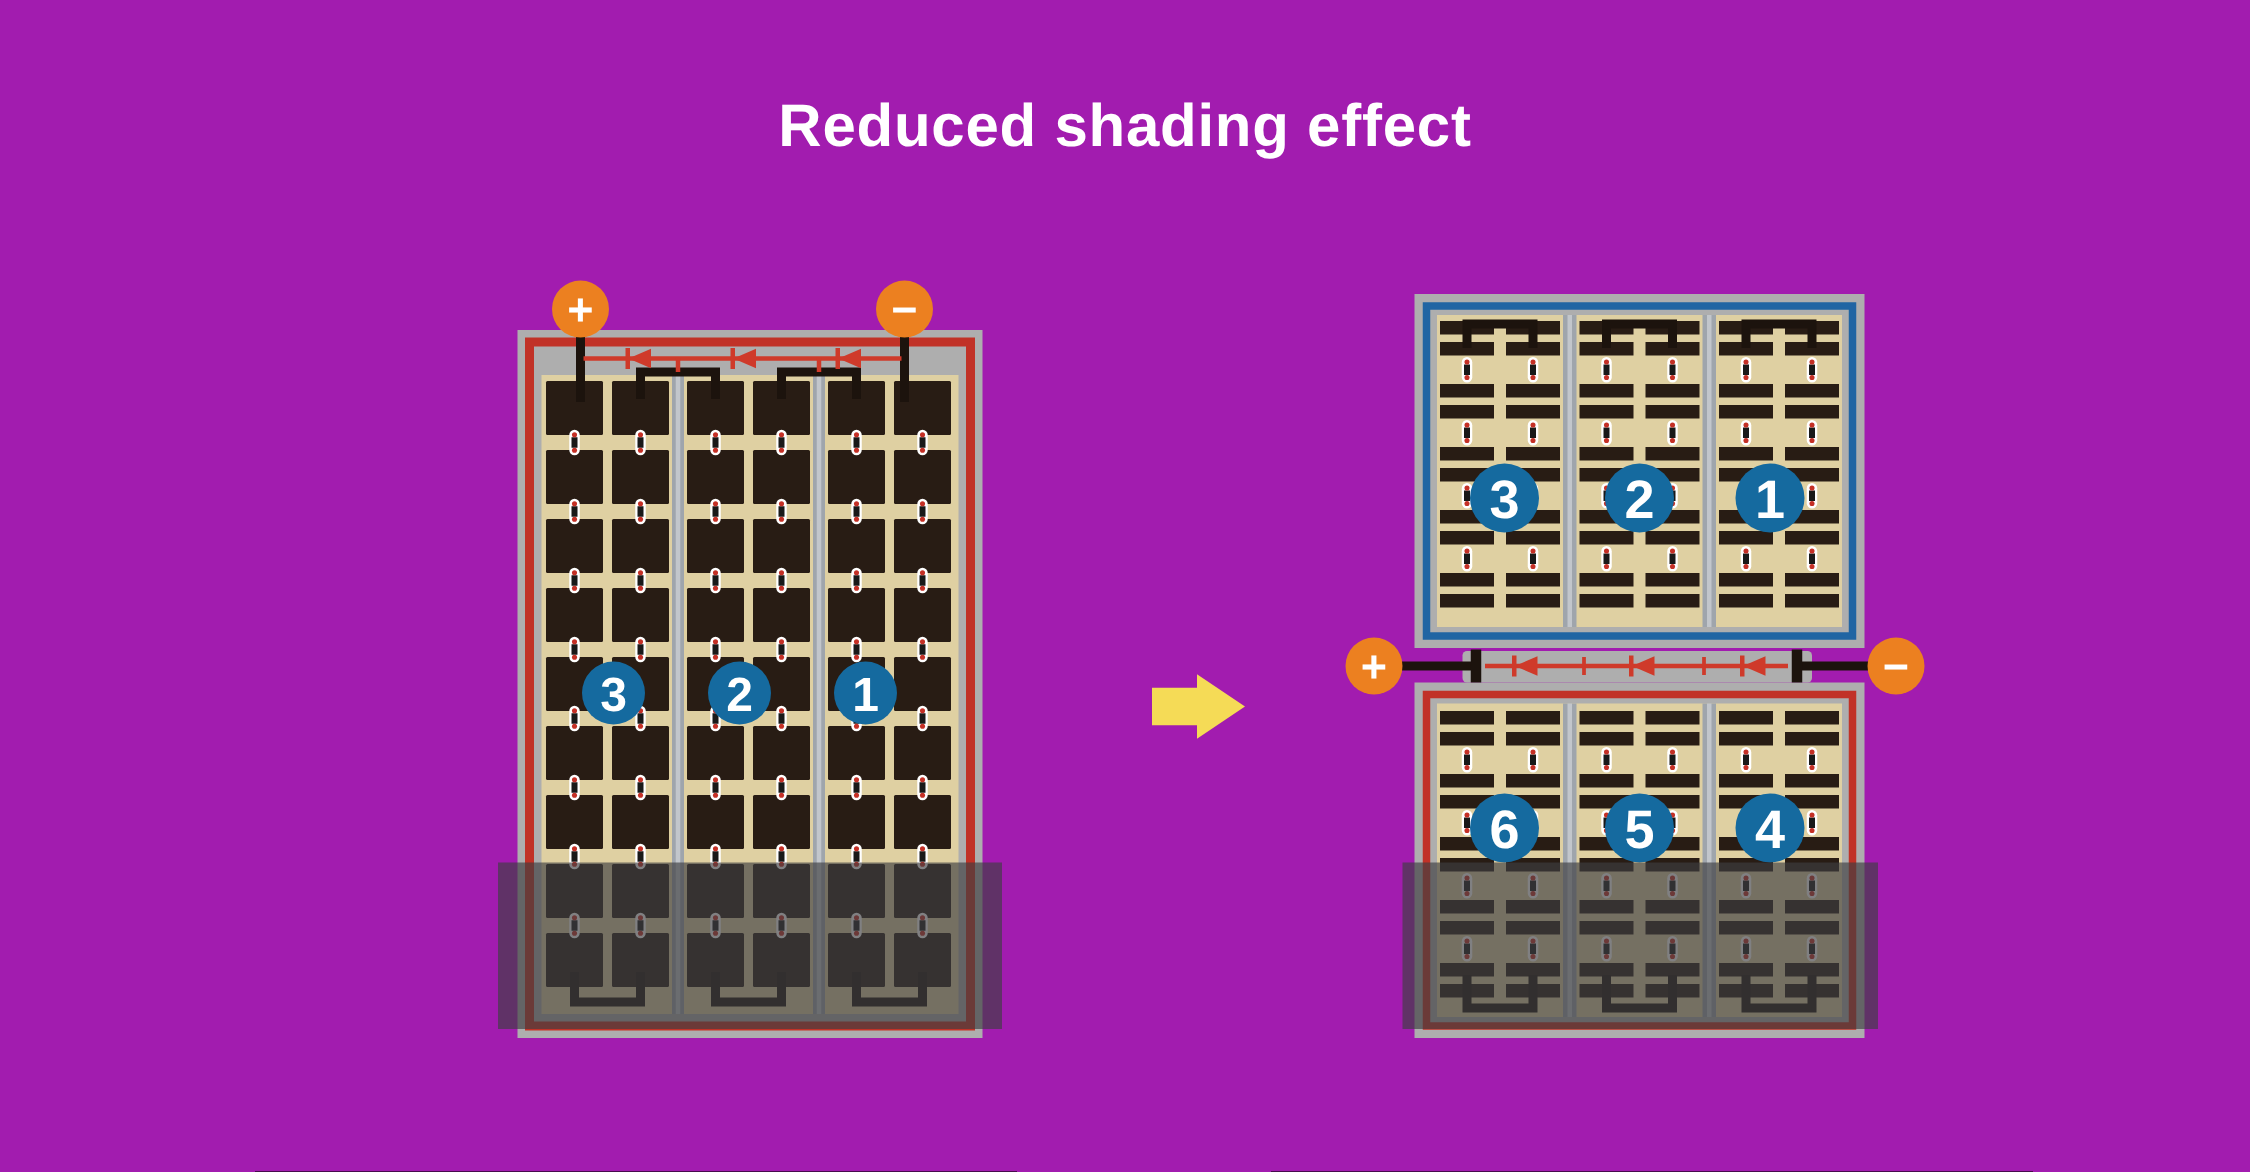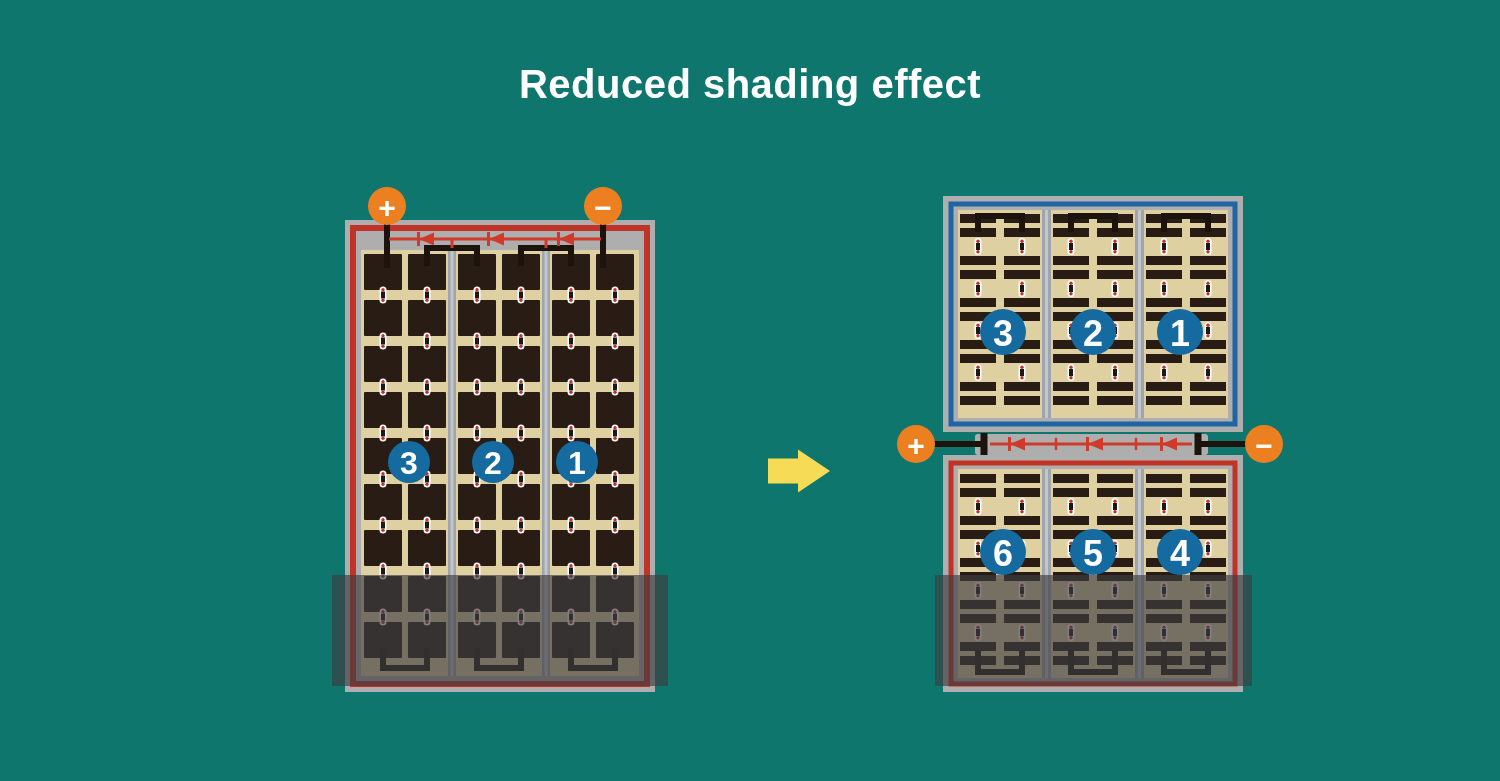--- a/index.html
+++ b/index.html
@@ -1,16 +1,16 @@
 <!DOCTYPE html>
 <html><head>
 <meta charset="utf-8">
 <style>
   html,body{margin:0;padding:0;background:#000;}
-  .stage{position:relative;width:1500px;height:781px;background:#0f766e;overflow:hidden;
+  .stage{position:relative;width:1500px;height:781px;background:#a21caf;overflow:hidden;
          font-family:"Liberation Sans",sans-serif;}
   .title{position:absolute;left:0;top:62px;width:1500px;text-align:center;
          color:#fff;font-size:40px;font-weight:bold;letter-spacing:.5px;margin:0;}
   svg text{font-family:"Liberation Sans",sans-serif;font-weight:bold;fill:#fff;text-anchor:middle;}
   #diagram{position:absolute;left:0;top:0;}
 </style>
 </head>
 <body>
 
 <div class="stage">

